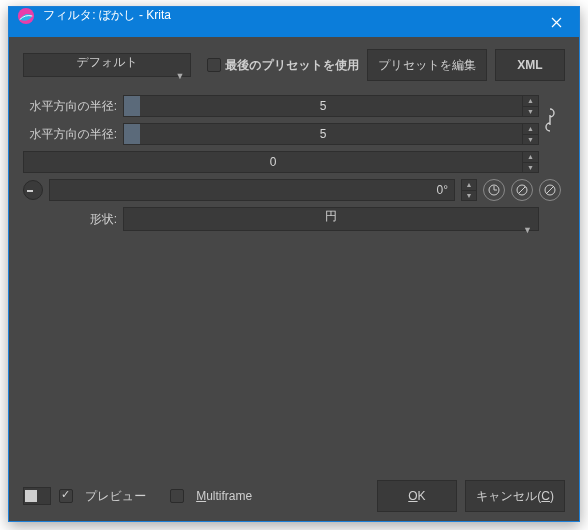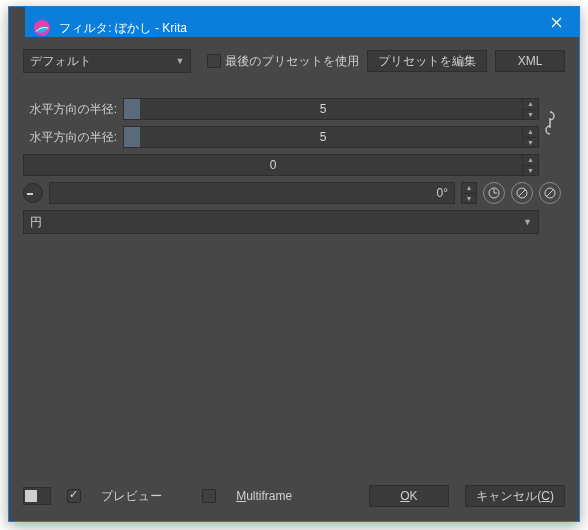--- a/index.html
+++ b/index.html
@@ -1,55 +1,55 @@
 <!DOCTYPE html>
 <html><head>
 <meta charset="utf-8">
 <style>
 * { box-sizing: border-box; margin: 0; padding: 0; font-family: "Segoe UI", "Yu Gothic UI", sans-serif; font-size: 12px; }
 body { background: #fff; width: 588px; height: 530px; overflow: hidden; }
 .window { position: absolute; left: 8px; top: 6px; width: 572px; height: 516px; background: #474747; border: 1px solid #1d7fd6; box-shadow: 0 4px 14px rgba(0,0,0,.35); display: flex; flex-direction: column; }
-.titlebar { height: 30px; background: #0b7dda; display: flex; align-items: flex-end; padding-left: 8px; color: #fff; margin-left: 16px; }
+.titlebar { height: 30px; background: #0b7dda; display: flex; align-items: flex-start; padding-left: 8px; color: #fff; }
 .titlebar .icon { width: 18px; height: 18px; margin-right: 8px; }
 .title-text { font-size: 12px; flex: 1; }
 .close-btn { width: 46px; height: 30px; display: flex; align-items: center; justify-content: center; color: #fff; }
 .content { flex: 1; padding: 12px 14px 0 14px; display: flex; flex-direction: column; color: #cfcfcf; }
 .toprow { display: flex; gap: 8px; align-items: center; margin-bottom: 12px; }
-.combo { background: #3a3a3a; border: 1px solid #2e2e2e; height: 24px; display: flex; align-items: center; padding: 0 6px; color: #cfcfcf; position: relative; }
+.combo { background: #3a3a3a; border: 1px solid #2e2e2e; height: 24px; display: flex; align-items: center; padding: 0 6px; color: #cfcfcf; position: relative; flex-direction: column; }
 .preset-combo { flex: 1; max-width: 196px; }
 .dd { margin-left: auto; color: #aaa; font-size: 9px; }
 .chk { width: 14px; height: 14px; border: 1px solid #2b2b2b; background: #404040; border-radius: 2px; display: inline-block; margin-right: 4px; flex-shrink: 0; }
 .chk.checked { background: #404040; position: relative; }
 .chk.checked::after { content: "✓"; position: absolute; left: 1px; top: -2px; font-size: 11px; color: #d8d8d8; }
 .lbl { color: #cfcfcf; }
-.lastpreset { display: flex; align-items: center; margin-left: 8px; }
-.btn { background: #3a3a3a; border: 1px solid #2e2e2e; height: 22px; padding: 0 10px; display: flex; align-items: center; justify-content: center; color: #cfcfcf; }
-.btn.wide { min-width: 70px; }
-.form { display: flex; flex-direction: column; gap: 6px; margin-top: 13px; padding-right: 4px; }
+.lastpreset { display: flex; align-items: center; margin-left: 8px; font-weight: bold; }
+.btn { background: #3a3a3a; border: 1px solid #2e2e2e; height: 32px; padding: 0 10px; display: flex; align-items: center; justify-content: center; color: #cfcfcf; }
+.btn.wide { min-width: 70px; font-weight: bold; }
+.form { display: flex; flex-direction: column; gap: 6px; margin-top: 2px; padding-right: 4px; }
 .row { display: flex; align-items: center; }
 .rlabel { width: 100px; text-align: right; padding-right: 6px; color: #cfcfcf; }
 .slider-wrap { flex: 1; display: flex; align-items: center; }
 .slider { flex: 1; height: 22px; background: #3a3a3a; border: 1px solid #2e2e2e; position: relative; }
 .slider .fill { position: absolute; left: 0; top: 0; bottom: 0; background: #5b6a7a; }
 .slider .val { position: absolute; left: 0; right: 0; top: 0; bottom: 0; display: flex; align-items: center; justify-content: center; color: #d6d6d6; }
 .spin { width: 16px; height: 22px; background: #3a3a3a; border: 1px solid #2e2e2e; border-left: none; display: flex; flex-direction: column; }
 .spin div { flex: 1; display: flex; align-items: center; justify-content: center; font-size: 7px; color: #aaa; }
 .spin div:first-child { border-bottom: 1px solid #2e2e2e; }
 .link-col { width: 22px; display: flex; align-items: center; justify-content: center; }
 .radius-block { display: flex; }
 .radius-rows { flex: 1; display: flex; flex-direction: column; gap: 6px; }
 .angle-row .rlabel { width: 100px; }
 .angle-control { display: flex; align-items: center; gap: 6px; flex: 1; }
 .dial { width: 20px; height: 20px; border-radius: 50%; background: #3a3a3a; border: 1px solid #2a2a2a; position: relative; }
 .dial::after { content: ""; position: absolute; left: 3px; top: 9px; width: 6px; height: 2px; background: #cfcfcf; }
 .angle-field { flex: 1; height: 22px; background: #3a3a3a; border: 1px solid #2e2e2e; display: flex; align-items: center; justify-content: flex-end; padding-right: 6px; color: #cfcfcf; }
 .icon-btn { width: 22px; height: 22px; border-radius: 50%; border: 1px solid #888; display: flex; align-items: center; justify-content: center; background: transparent; }
 .icon-btn svg { width: 14px; height: 14px; stroke: #cfcfcf; fill: none; }
 .shape-combo { flex: 1; }
-.footer { height: 40px; border-top: none; display: flex; align-items: center; padding: 0 14px 10px 14px; gap: 16px; }
+.footer { height: 40px; border-top: none; display: flex; align-items: center; padding: 0 14px 10px 14px; gap: 8px; }
 .footer .spacer { flex: 1; }
 .toggle-preview { width: 28px; height: 18px; border: 1px solid #2e2e2e; background: #3a3a3a; display: flex; align-items: center; padding: 1px; }
 .toggle-preview .knob { width: 12px; height: 12px; background: #cfcfcf; }
 .ok-btn { min-width: 80px; position: relative; }
 .cancel-btn { min-width: 80px; }
 .mn { text-decoration: underline; }
 </style>
 </head>
 <body>
 
@@ -166,20 +166,21 @@
           <div class="icon-btn">
             <svg viewBox="0 0 14 14">
                 <circle cx="7" cy="7" r="5"></circle>
                 <path d="M3 11 L11 3"></path>
               </svg>
           </div>
         </div>
       </div>
 
       <div class="row">
+        <div class="rlabel">形状:</div>
         <div class="combo shape-combo">
           <span>円</span>
           <span class="dd">▼</span>
         </div>
         <div class="link-col"></div>
       </div>
 
     </div>
   </div>
 

